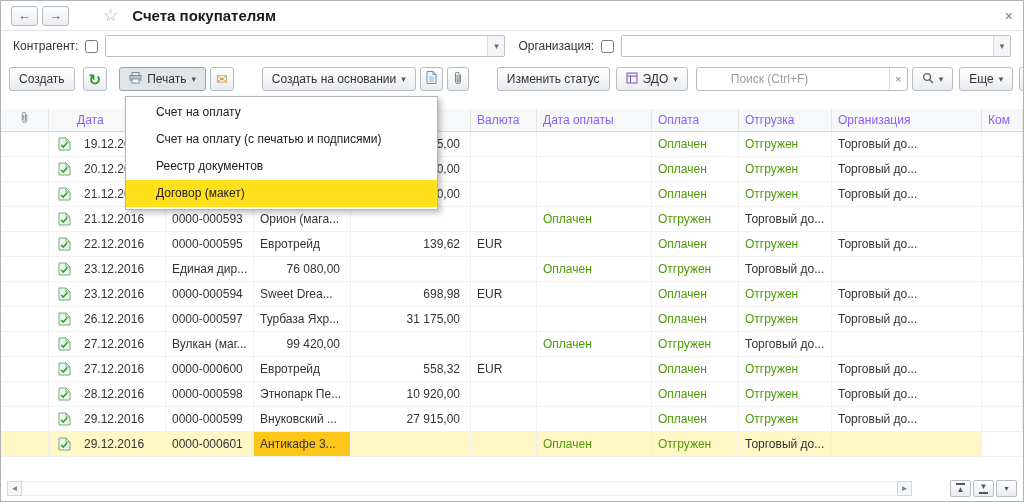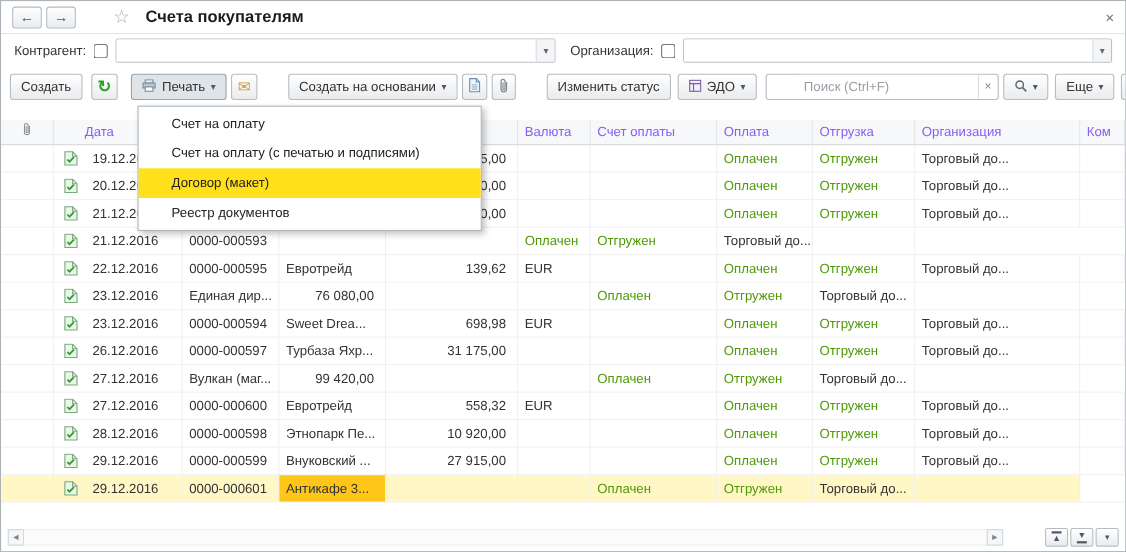--- a/index.html
+++ b/index.html
@@ -162,21 +162,21 @@
       <div class="th attach">
           <span><svg width="9" height="13" viewBox="0 0 10 14">
               <path d="M7.5 3.5V10a2.5 2.5 0 0 1-5 0V3a1.8 1.8 0 0 1 3.6 0v6.5a.95.95 0 0 1-1.9 0V4" fill="none" stroke="#8a9299" stroke-width="1.1"></path>
             </svg></span>
         </div>
       <div class="th date">Дата</div>
       <div class="th"></div>
       <div class="th"></div>
       <div class="th"></div>
       <div class="th">Валюта</div>
-      <div class="th">Счет оплаты</div>
+      <div class="th">Дата оплаты</div>
       <div class="th">Оплата</div>
       <div class="th">Отгрузка</div>
       <div class="th">Организация</div>
       <div class="th">Ком</div>
     </div>
     <div class="tbody">
         <div class="trow">
       <div class="td"></div>
       <div class="td col-date">
         <span class="doc-icon">
@@ -248,20 +248,21 @@
         <span class="doc-icon">
               <svg width="13" height="14" viewBox="0 0 13 14">
                 <path d="M1 1h7l4 4v8H1z" fill="#eaf6ea" stroke="#7aa87a"></path>
                 <path d="M8 1v4h4" fill="none" stroke="#7aa87a"></path>
                 <path d="M3.2 8l2 2 4-4.2" stroke="#2e9e2e" stroke-width="1.6" fill="none"></path>
               </svg>
             </span>
         <span>21.12.2016</span>
       </div>
       <div class="td">0000-000593</div>
+      <div class="td">Орион (мага...</div>
       <div class="td"></div>
       <div class="td"></div>
       <div class="td status-green">Оплачен</div>
       <div class="td status-green">Отгружен</div>
       <div class="td">Торговый до...</div>
       <div class="td"></div>
     </div>
         <div class="trow">
       <div class="td"></div>
       <div class="td col-date">
@@ -456,22 +457,22 @@
       <div class="td status-green">Отгружен</div>
       <div class="td">Торговый до...</div>
       <div class="td"></div>
     </div>
       </div>
   </div>
 
   <div class="menu">
       <div class="menu-item">Счет на оплату</div>
       <div class="menu-item">Счет на оплату (с печатью и подписями)</div>
+      <div class="menu-item">Реестр документов</div>
       <div class="menu-item highlighted">Договор (макет)</div>
-      <div class="menu-item">Реестр документов</div>
     </div>
 
   <div class="hscroll">
     <span class="scroll-arrow">◄</span>
     <span class="scroll-track"></span>
     <span class="scroll-arrow">►</span>
   </div>
 
   <div class="nav-cluster">
     <span class="btn-small">

